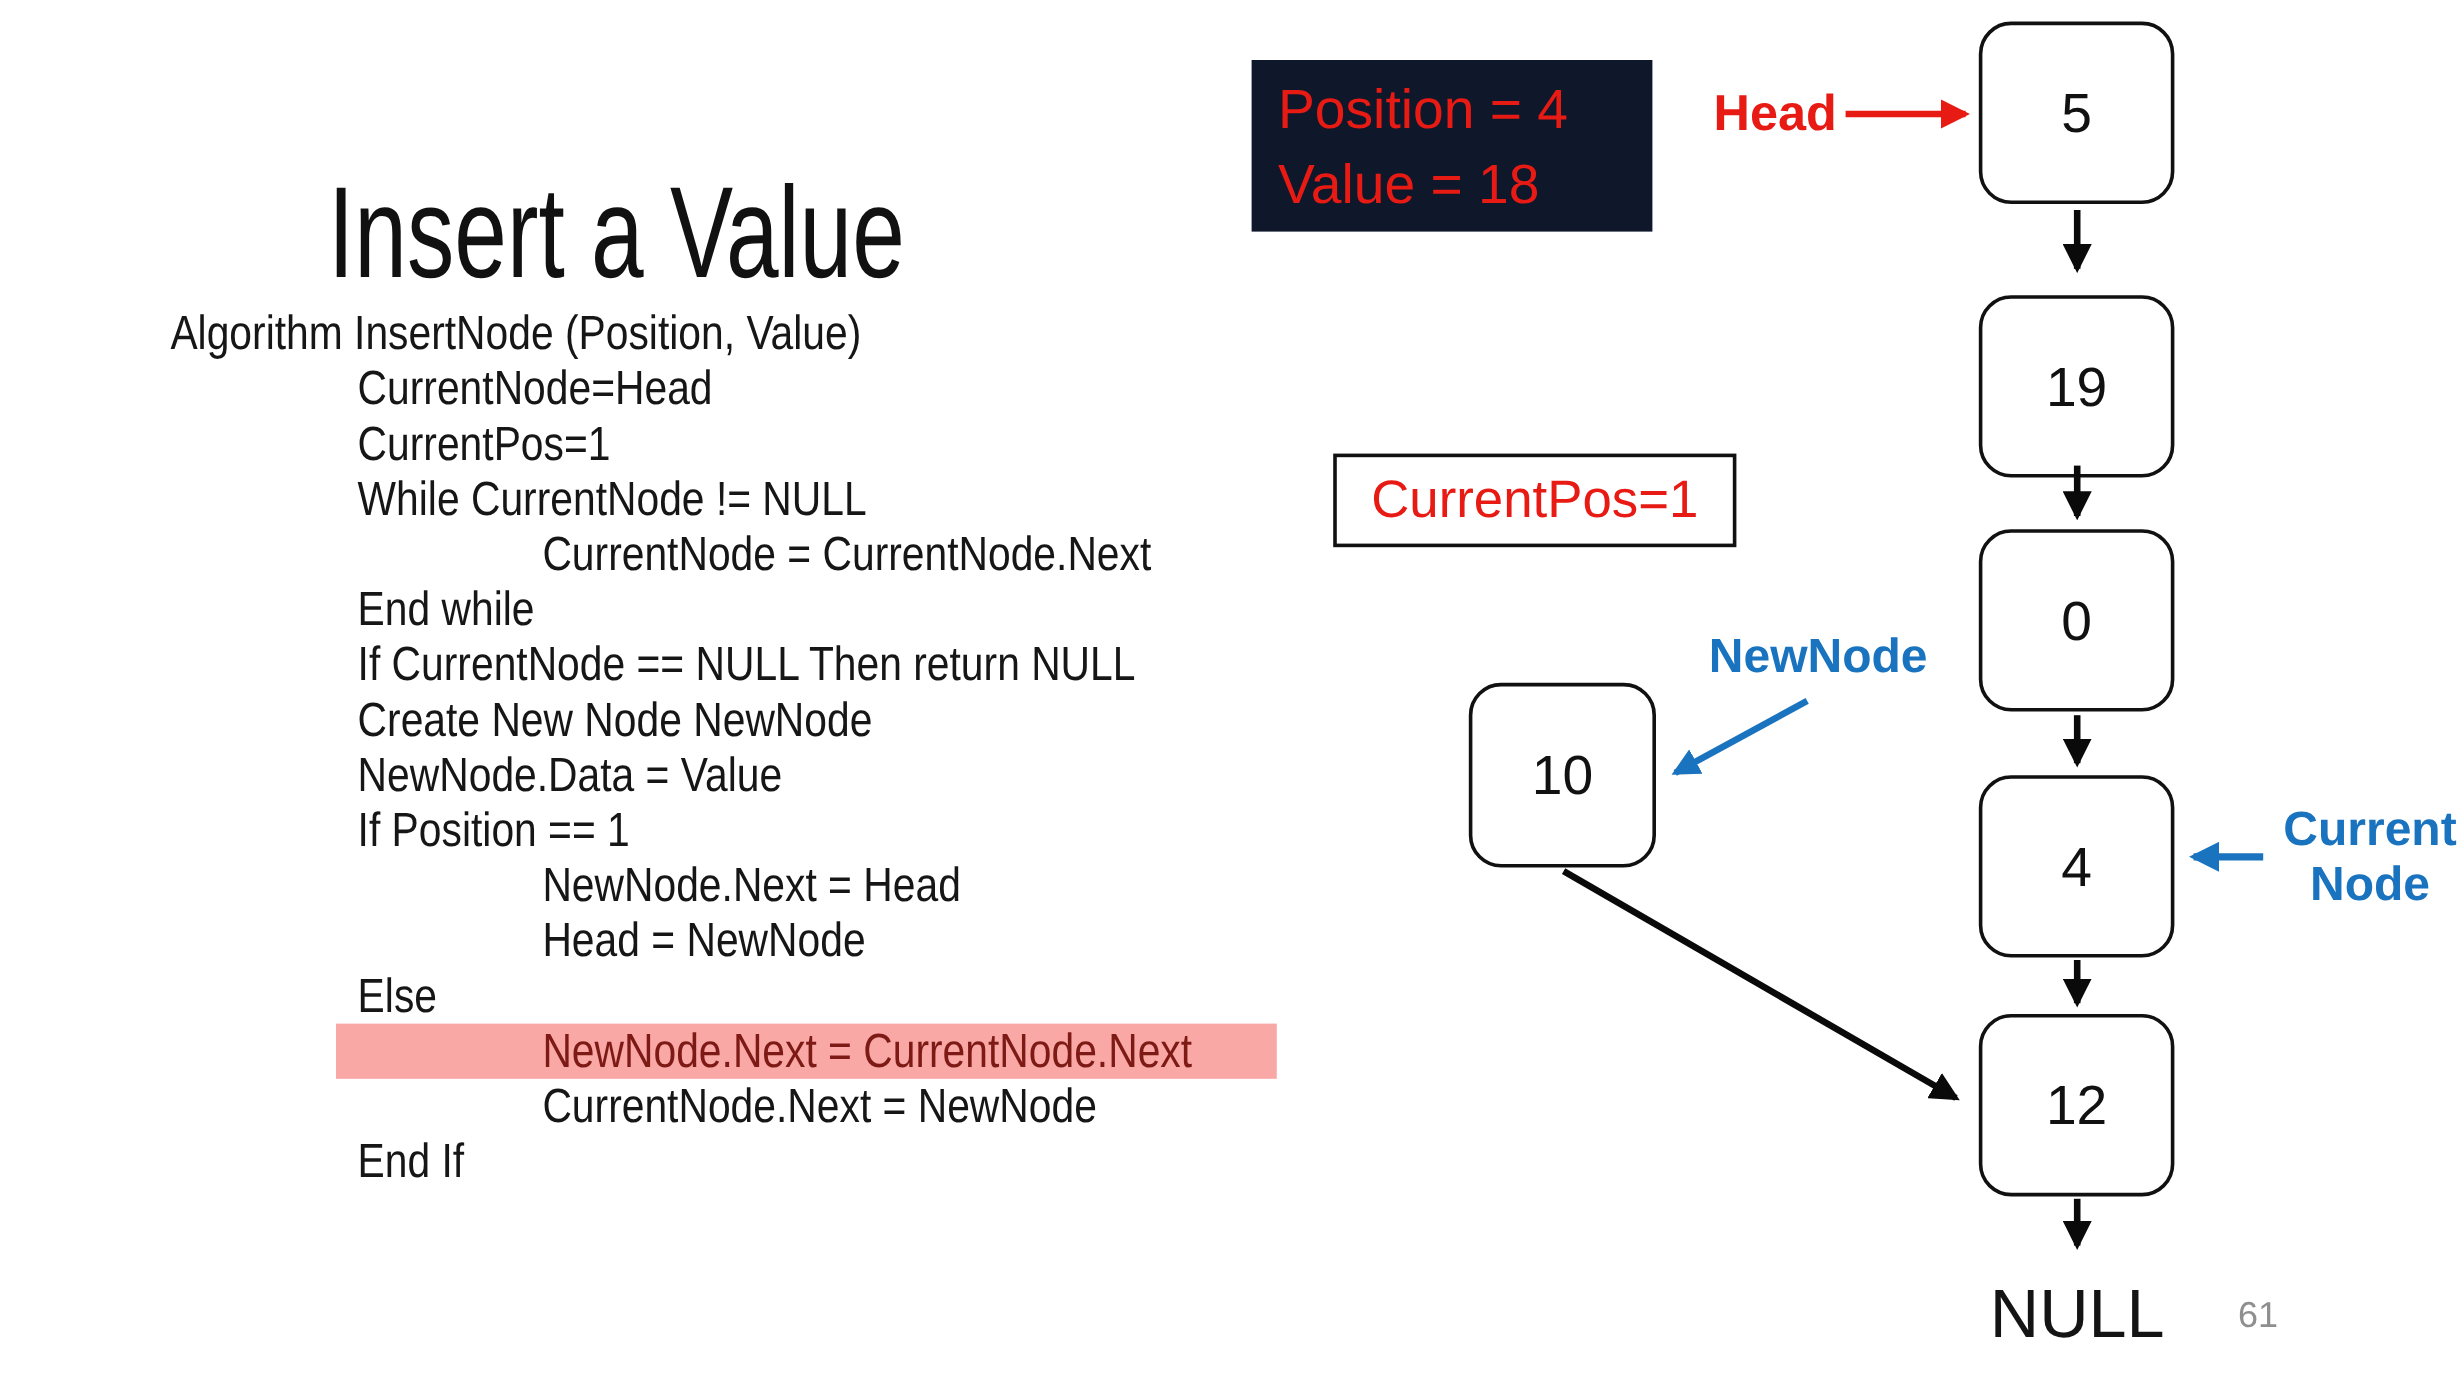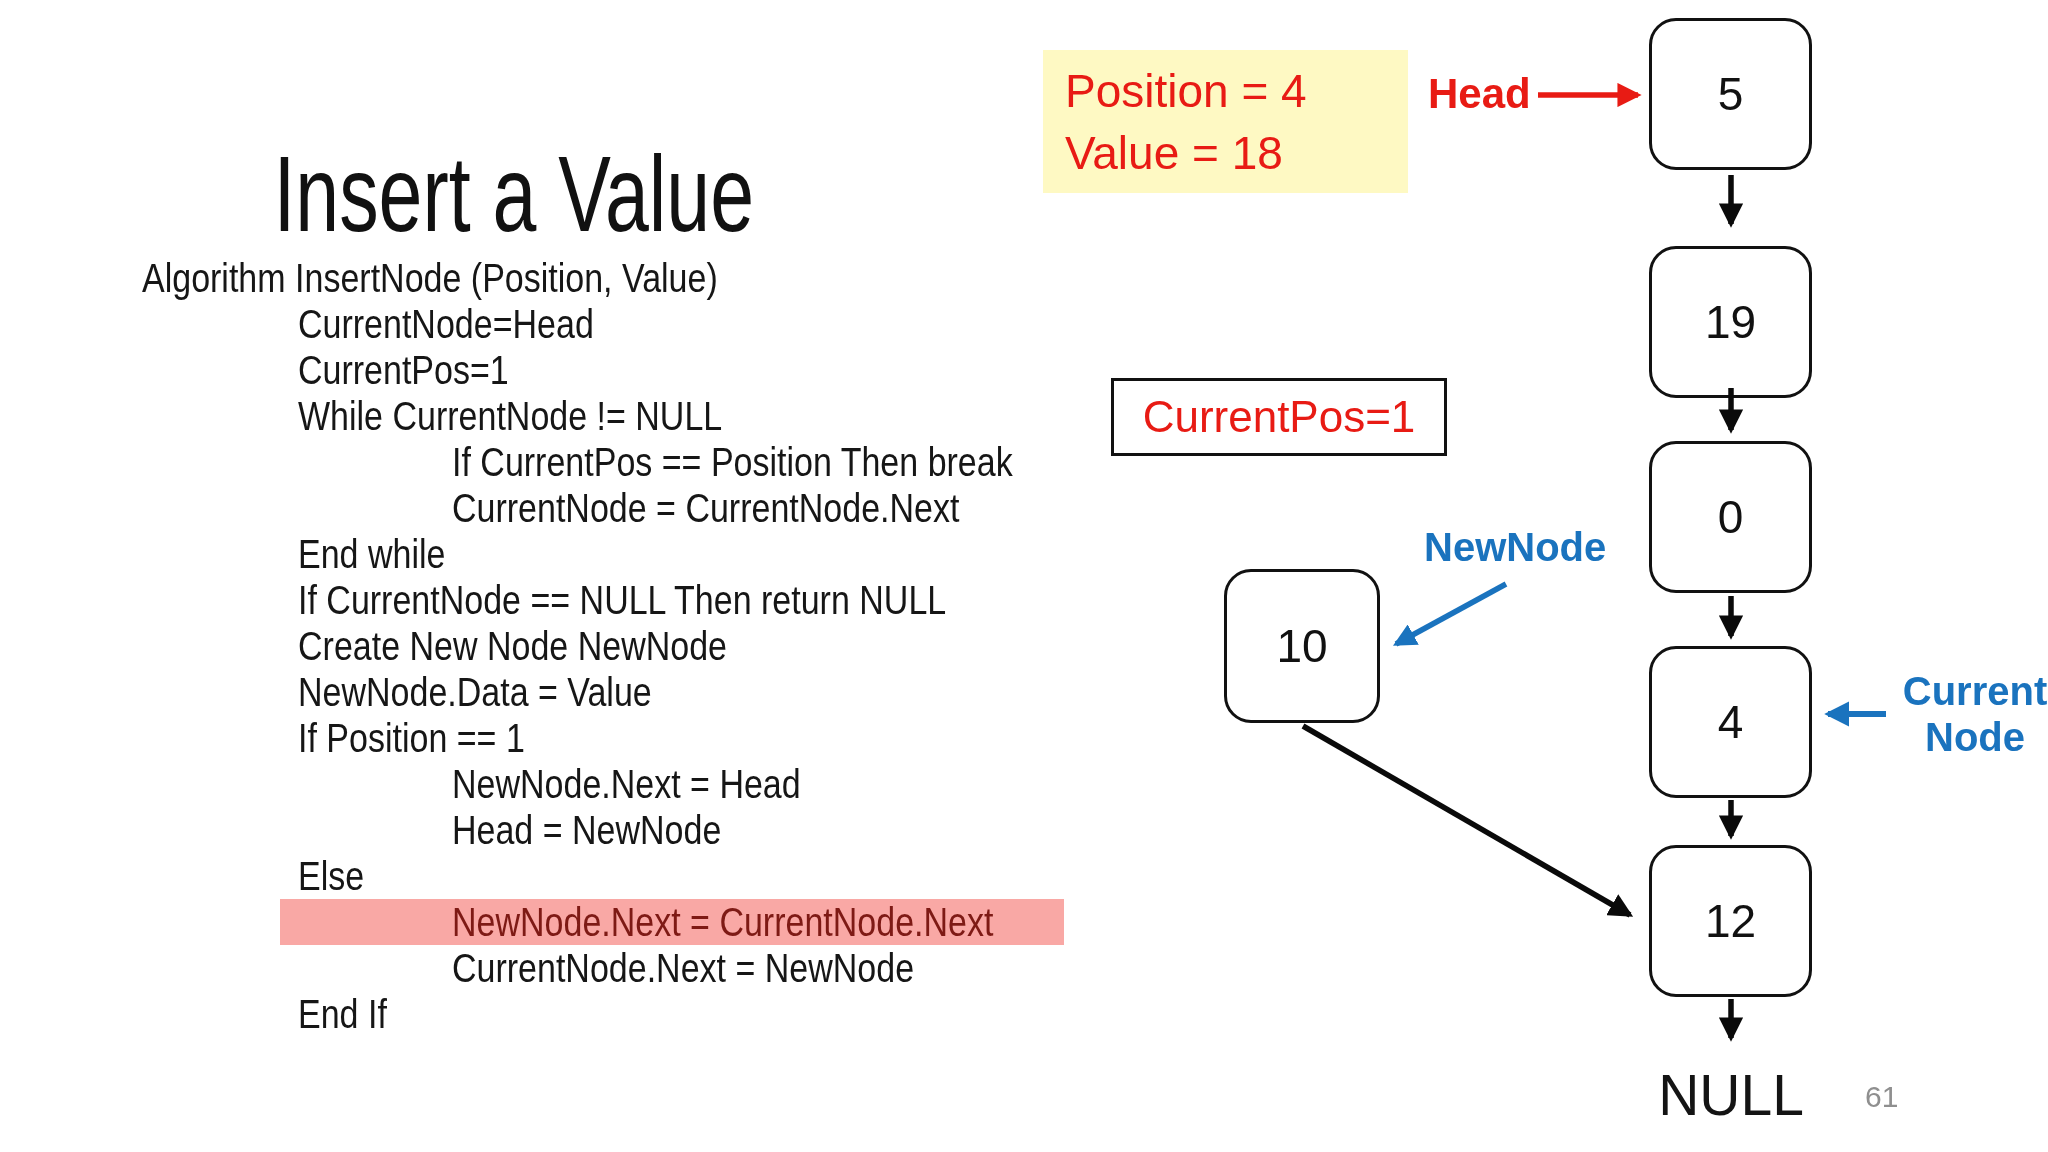--- a/index.html
+++ b/index.html
@@ -32,22 +32,22 @@
   .ind1{padding-left:298px;}
   .ind2{padding-left:452px;}
   .hl > span{color:#7e1a15;}
   .hl-bar{
     position:absolute;left:280px;top:0;width:784px;height:46px;
     background:#f9a8a5;z-index:0;
   }
 
   
   #params-box{
-    position:absolute;left:1043px;top:50px;width:365px;height:143px;
-    background:#fef9c3;
+    position:absolute;left:1043px;top:50px;width:334px;height:143px;
+    background:#0f172a;
     font-size:46px;line-height:62px;color:#e81b14;
     padding:10px 0 0 22px;box-sizing:border-box;white-space:nowrap;
   }
 
   
   #currentpos-box{
     position:absolute;left:1111px;top:378px;width:336px;height:78px;
     background:#ffffff;border:3px solid #111;box-sizing:border-box;
     display:flex;align-items:center;justify-content:center;
     font-size:44px;color:#e81b14;white-space:nowrap;
@@ -102,21 +102,20 @@
 </head>
 <body>
 
 <div id="title">Insert a Value</div>
 
 <div id="code">
   <div class="code-line ind0"><span>Algorithm InsertNode (Position, Value)</span></div>
   <div class="code-line ind1"><span>CurrentNode=Head</span></div>
   <div class="code-line ind1"><span>CurrentPos=1</span></div>
   <div class="code-line ind1"><span>While CurrentNode != NULL</span></div>
-  <div class="code-line ind2"><span>If CurrentPos == Position Then break</span></div>
   <div class="code-line ind2"><span>CurrentNode = CurrentNode.Next</span></div>
   <div class="code-line ind1"><span>End while</span></div>
   <div class="code-line ind1"><span>If CurrentNode == NULL Then return NULL</span></div>
   <div class="code-line ind1"><span>Create New Node NewNode</span></div>
   <div class="code-line ind1"><span>NewNode.Data = Value</span></div>
   <div class="code-line ind1"><span>If Position == 1</span></div>
   <div class="code-line ind2"><span>NewNode.Next = Head</span></div>
   <div class="code-line ind2"><span>Head = NewNode</span></div>
   <div class="code-line ind1"><span>Else</span></div>
   <div class="code-line ind2 hl">

